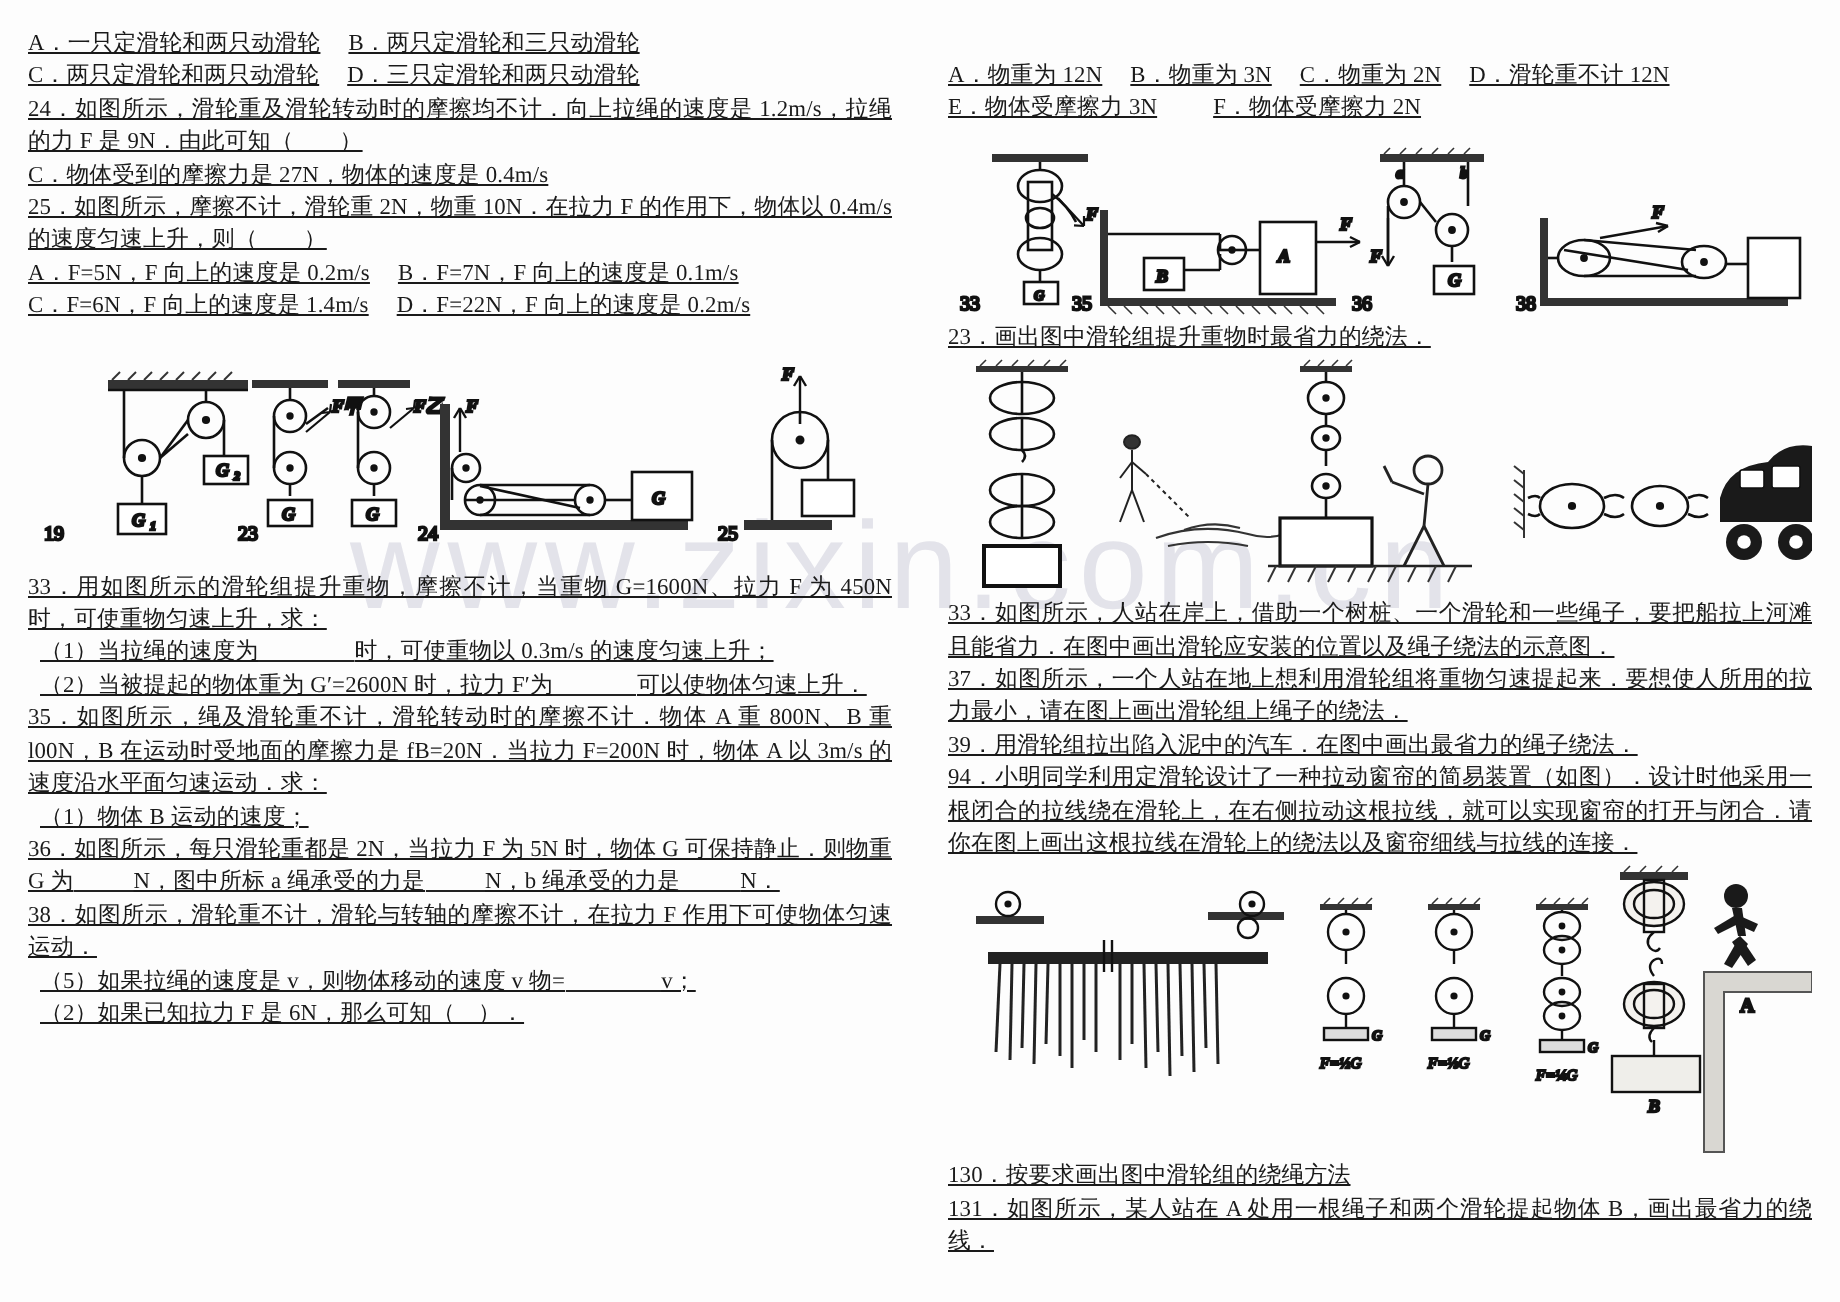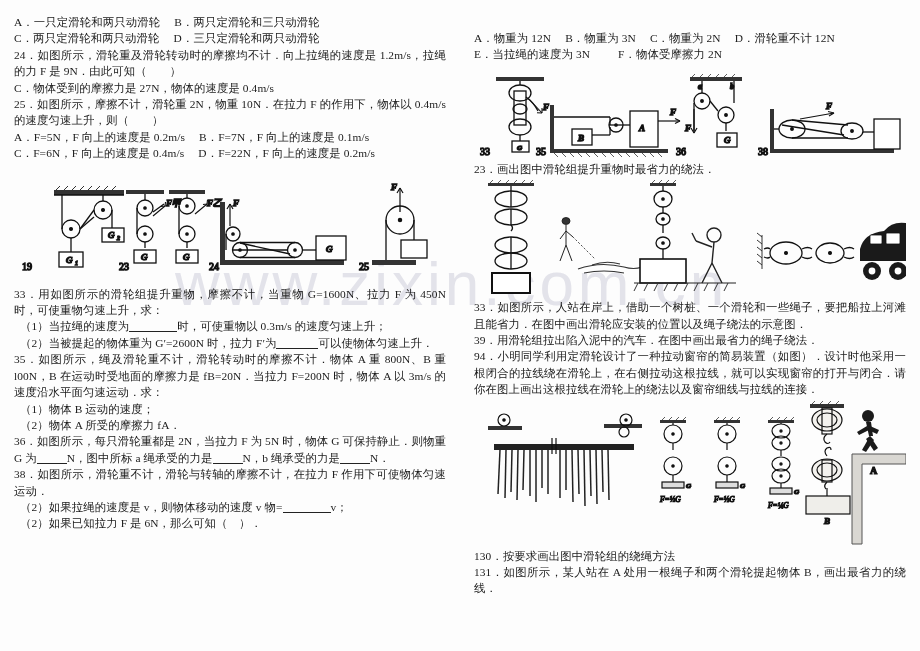--- a/index.html
+++ b/index.html
@@ -37,20 +37,21 @@
     z-index: 5;
     font-weight: 400;
   }
   
   .columns {
     position: relative;
     display: flex;
     width: 920px;
     height: 651px;
     z-index: 10;
+    text-decoration: underline;
   }
   .col {
     width: 460px;
     padding: 12px 14px 0 14px;
     box-sizing: border-box;
     position: relative;
   }
   .col-left { padding-top: 14px; }
   .col-right { padding-top: 6px; }
 
@@ -114,21 +115,21 @@
       </div>
 
       <div class="q">24．如图所示，滑轮重及滑轮转动时的摩擦均不计．向上拉绳的速度是 1.2m/s，拉绳的力 F 是 9N．由此可知（　　）</div>
       <div class="q">C．物体受到的摩擦力是 27N，物体的速度是 0.4m/s</div>
 
       <div class="q">25．如图所示，摩擦不计，滑轮重 2N，物重 10N．在拉力 F 的作用下，物体以 0.4m/s 的速度匀速上升，则（　　）</div>
       <div class="q">
         <span>A．F=5N，F 向上的速度是 0.2m/s</span><span class="opt-gap"></span><span>B．F=7N，F 向上的速度是 0.1m/s</span>
       </div>
       <div class="q">
-        <span>C．F=6N，F 向上的速度是 0.4m/s</span><span class="opt-gap"></span><span>D．F=22N，F 向上的速度是 0.2m/s</span>
+        <span>C．F=6N，F 向上的速度是 1.4m/s</span><span class="opt-gap"></span><span>D．F=22N，F 向上的速度是 0.2m/s</span>
       </div>
 
       <div class="spacer10"></div>
 
       <div class="figstrip">
         <svg width="432" height="108" viewBox="0 0 432 108" xmlns="http://www.w3.org/2000/svg">
           <g stroke="#111" fill="none" stroke-width="1.3">
 
             <rect x="40" y="18" width="70" height="5" fill="#333" stroke="none"></rect>
             <line x1="40" y1="23" x2="110" y2="23" stroke="#111"></line>
@@ -250,42 +251,41 @@
       <div class="q">33．用如图所示的滑轮组提升重物，摩擦不计，当重物 G=1600N、拉力 F 为 450N 时，可使重物匀速上升，求：</div>
       <div class="q sub">
         <span>（1）当拉绳的速度为</span><span class="blank"></span><span>时，可使重物以 0.3m/s 的速度匀速上升；</span>
       </div>
       <div class="q sub">
         <span>（2）当被提起的物体重为 G′=2600N 时，拉力 F′为</span><span class="blank m"></span><span>可以使物体匀速上升．</span>
       </div>
 
       <div class="q">35．如图所示，绳及滑轮重不计，滑轮转动时的摩擦不计．物体 A 重 800N、B 重 l00N，B 在运动时受地面的摩擦力是 fB=20N．当拉力 F=200N 时，物体 A 以 3m/s 的速度沿水平面匀速运动．求：</div>
       <div class="q sub">（1）物体 B 运动的速度；</div>
-      <div class="q sub">（2）物体 A 所受的摩擦力 fA．</div>
 
       <div class="q">
         <span>36．如图所示，每只滑轮重都是 2N，当拉力 F 为 5N 时，物体 G 可保持静止．则物重 G 为</span><span class="blank s"></span><span>N，图中所标 a 绳承受的力是</span><span class="blank s"></span><span>N，b 绳承受的力是</span><span class="blank s"></span><span>N．</span>
       </div>
 
       <div class="q">38．如图所示，滑轮重不计，滑轮与转轴的摩擦不计，在拉力 F 作用下可使物体匀速运动．</div>
       <div class="q sub">
-        <span>（2）如果拉绳的速度是 v，则物体移动的速度 v 物=</span><span class="blank"></span><span>v；</span>
+        <span>（5）如果拉绳的速度是 v，则物体移动的速度 v 物=</span><span class="blank"></span><span>v；</span>
       </div>
       <div class="q sub">（2）如果已知拉力 F 是 6N，那么可知（　）．</div>
     </div>
 
     <div class="col col-right">
 
       <div style="height:24px"></div>
 
       <div class="q">
         <span>A．物重为 12N</span><span class="opt-gap"></span><span>B．物重为 3N</span><span class="opt-gap"></span><span>C．物重为 2N</span><span class="opt-gap"></span><span>D．滑轮重不计 12N</span>
       </div>
       <div class="q">
-        <span>E．当拉绳的速度为 3N</span><span class="opt-gap"></span><span class="opt-gap"></span><span>F．物体受摩擦力 2N</span>
+        <span>E．物体受摩擦力 3N</span><span class="opt-gap"></span><span class="opt-gap"></span><span>F．物体受摩擦力 2N</span>
       </div>
 
       <div class="spacer6"></div>
 
       <div class="figstrip">
         <svg width="432" height="92" viewBox="0 0 432 92" xmlns="http://www.w3.org/2000/svg">
           <g stroke="#111" fill="none" stroke-width="1.3">
 
             <rect x="22" y="8" width="48" height="4" fill="#333" stroke="none"></rect>
             <ellipse cx="46" cy="24" rx="11" ry="8"></ellipse>
@@ -508,20 +508,21 @@
             </g>
             <g fill="#fff" stroke="none">
               <circle cx="398" cy="94" r="3.4"></circle>
                 <circle cx="424" cy="94" r="3.4"></circle>
             </g>
           </g>
         </svg>
       </div>
 
       <div class="q">33．如图所示，人站在岸上，借助一个树桩、一个滑轮和一些绳子，要把船拉上河滩且能省力．在图中画出滑轮应安装的位置以及绳子绕法的示意图．</div>
+      <div class="q">37．如图所示，一个人站在地上想利用滑轮组将重物匀速提起来．要想使人所用的拉力最小，请在图上画出滑轮组上绳子的绕法．</div>
       <div class="q">39．用滑轮组拉出陷入泥中的汽车．在图中画出最省力的绳子绕法．</div>
       <div class="q">94．小明同学利用定滑轮设计了一种拉动窗帘的简易装置（如图）．设计时他采用一根闭合的拉线绕在滑轮上，在右侧拉动这根拉线，就可以实现窗帘的打开与闭合．请你在图上画出这根拉线在滑轮上的绕法以及窗帘细线与拉线的连接．</div>
 
       <div class="figstrip">
         <svg width="432" height="150" viewBox="0 0 432 150" xmlns="http://www.w3.org/2000/svg">
           <g stroke="#111" fill="none" stroke-width="1.2">
 
             <rect x="14" y="28" width="34" height="4" fill="#333" stroke="none"></rect>
             <circle cx="30" cy="22" r="6"></circle>
               <circle cx="30" cy="22" r="1.2" fill="#111"></circle>

